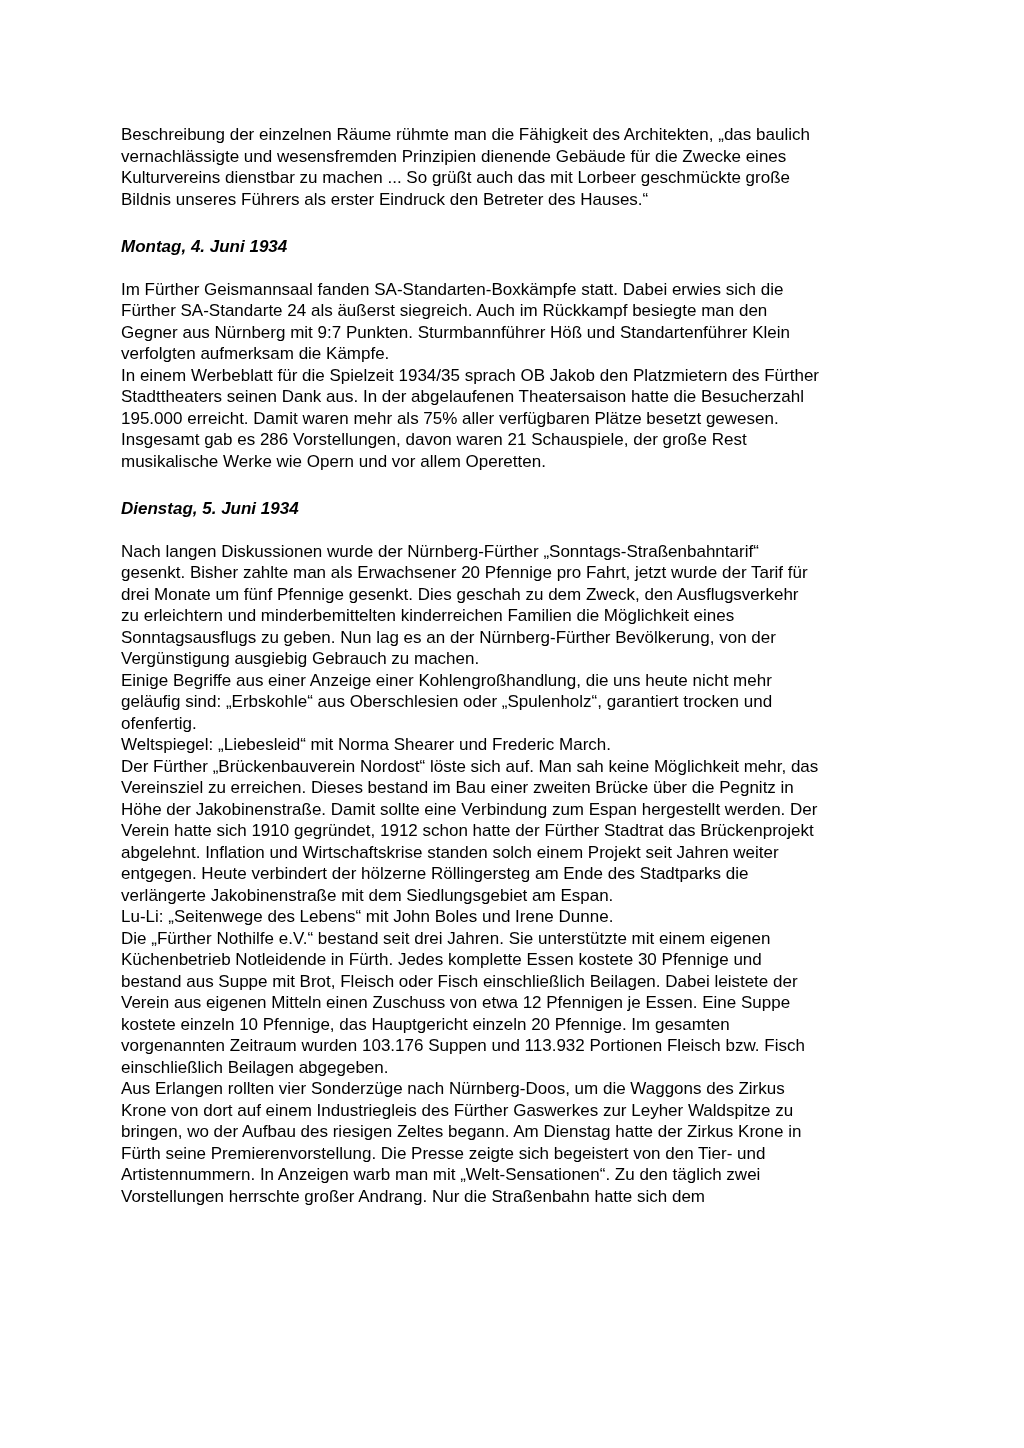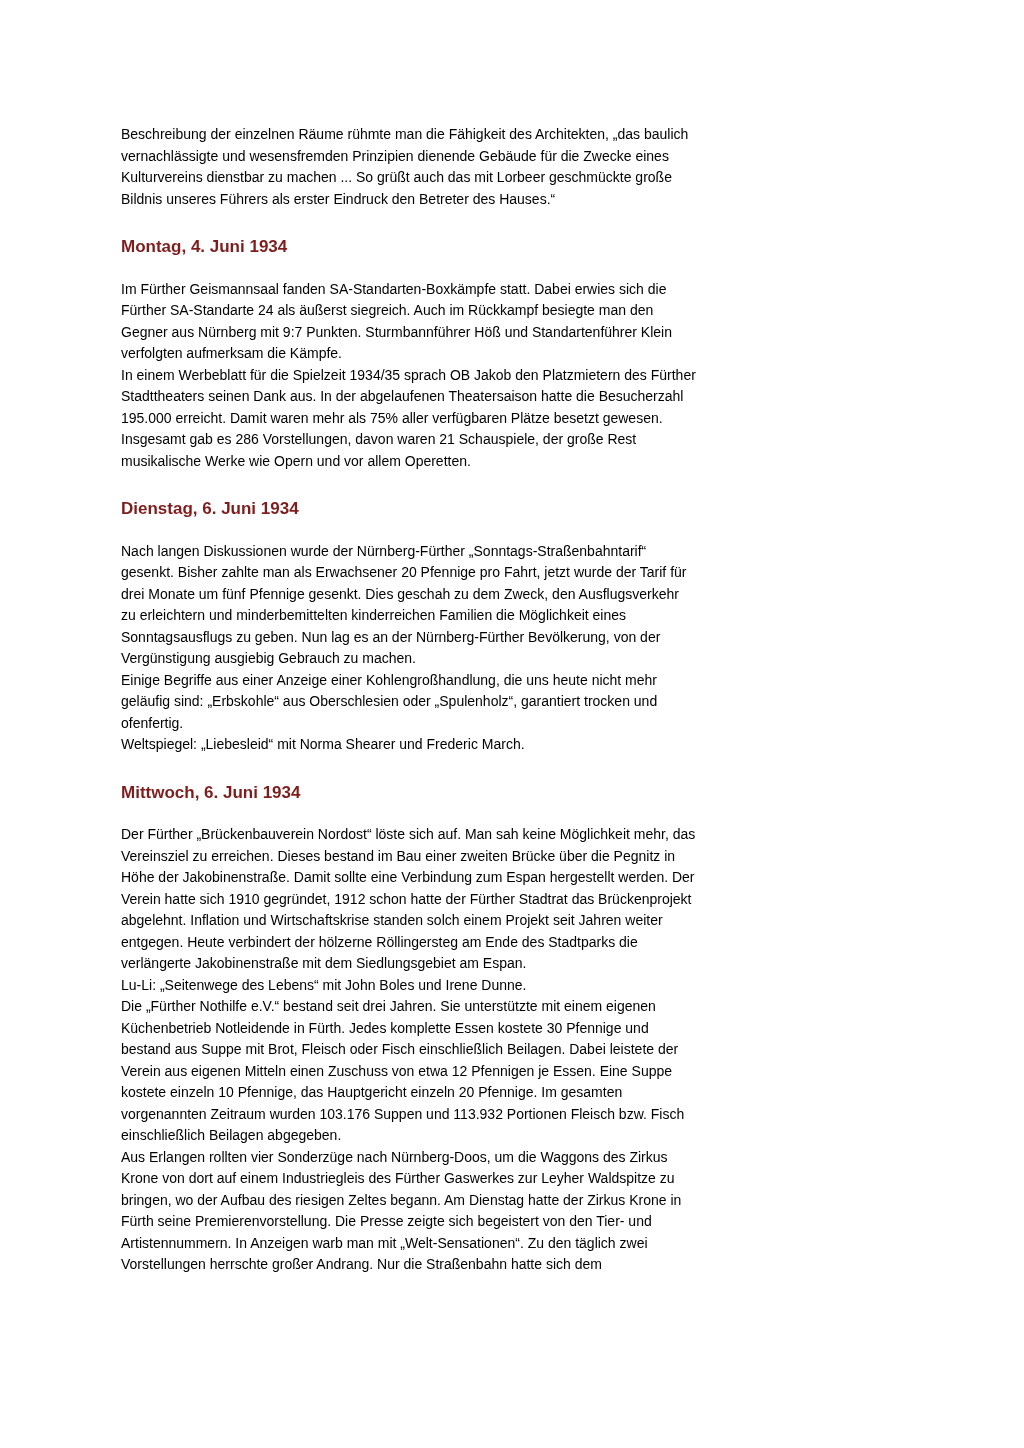--- a/index.html
+++ b/index.html
@@ -16,32 +16,33 @@
   }
   .page {
     box-sizing: border-box;
     width: 1024px;
     height: 1448px;
     padding: 124px 90px 0 121px;
     background: #ffffff;
   }
   .body-text {
     margin: 0;
-    font-size: 14px;
+    font-size: 17px;
     line-height: 21.5px;
     white-space: pre-line;
     color: #000000;
   }
   .heading {
     margin: 26px 0 21px 0;
     font-size: 17px;
     line-height: 21.5px;
     font-weight: bold;
     white-space: pre-line;
-    color: #7f1d1d;
+    color: #000000;
+    font-style: italic;
   }
 </style>
 </head>
 <body>
 
 <div class="page">
 
   <p class="body-text">Beschreibung der einzelnen Räume rühmte man die Fähigkeit des Architekten, „das baulich
 vernachlässigte und wesensfremden Prinzipien dienende Gebäude für die Zwecke eines
 Kulturvereins dienstbar zu machen ... So grüßt auch das mit Lorbeer geschmückte große
@@ -54,35 +55,34 @@
 Gegner aus Nürnberg mit 9:7 Punkten. Sturmbannführer Höß und Standartenführer Klein
 verfolgten aufmerksam die Kämpfe.
 In einem Werbeblatt für die Spielzeit 1934/35 sprach OB Jakob den Platzmietern des Fürther
 Stadttheaters seinen Dank aus. In der abgelaufenen Theatersaison hatte die Besucherzahl
 195.000 erreicht. Damit waren mehr als 75% aller verfügbaren Plätze besetzt gewesen.
 Insgesamt gab es 286 Vorstellungen, davon waren 21 Schauspiele, der große Rest
 musikalische Werke wie Opern und vor allem Operetten.</p>
   </section>
 
   <section>
-    <h2 class="heading">Dienstag, 6. Juni 1934</h2>
+    <h2 class="heading">Dienstag, 5. Juni 1934</h2>
     <p class="body-text">Nach langen Diskussionen wurde der Nürnberg-Fürther „Sonntags-Straßenbahntarif“
 gesenkt. Bisher zahlte man als Erwachsener 20 Pfennige pro Fahrt, jetzt wurde der Tarif für
 drei Monate um fünf Pfennige gesenkt. Dies geschah zu dem Zweck, den Ausflugsverkehr
 zu erleichtern und minderbemittelten kinderreichen Familien die Möglichkeit eines
 Sonntagsausflugs zu geben. Nun lag es an der Nürnberg-Fürther Bevölkerung, von der
 Vergünstigung ausgiebig Gebrauch zu machen.
 Einige Begriffe aus einer Anzeige einer Kohlengroßhandlung, die uns heute nicht mehr
 geläufig sind: „Erbskohle“ aus Oberschlesien oder „Spulenholz“, garantiert trocken und
 ofenfertig.
 Weltspiegel: „Liebesleid“ mit Norma Shearer und Frederic March.</p>
   </section>
 
   <section>
-    <h2 class="heading">Mittwoch, 6. Juni 1934</h2>
     <p class="body-text">Der Fürther „Brückenbauverein Nordost“ löste sich auf. Man sah keine Möglichkeit mehr, das
 Vereinsziel zu erreichen. Dieses bestand im Bau einer zweiten Brücke über die Pegnitz in
 Höhe der Jakobinenstraße. Damit sollte eine Verbindung zum Espan hergestellt werden. Der
 Verein hatte sich 1910 gegründet, 1912 schon hatte der Fürther Stadtrat das Brückenprojekt
 abgelehnt. Inflation und Wirtschaftskrise standen solch einem Projekt seit Jahren weiter
 entgegen. Heute verbindert der hölzerne Röllingersteg am Ende des Stadtparks die
 verlängerte Jakobinenstraße mit dem Siedlungsgebiet am Espan.
 Lu-Li: „Seitenwege des Lebens“ mit John Boles und Irene Dunne.</p>
   </section>
 

